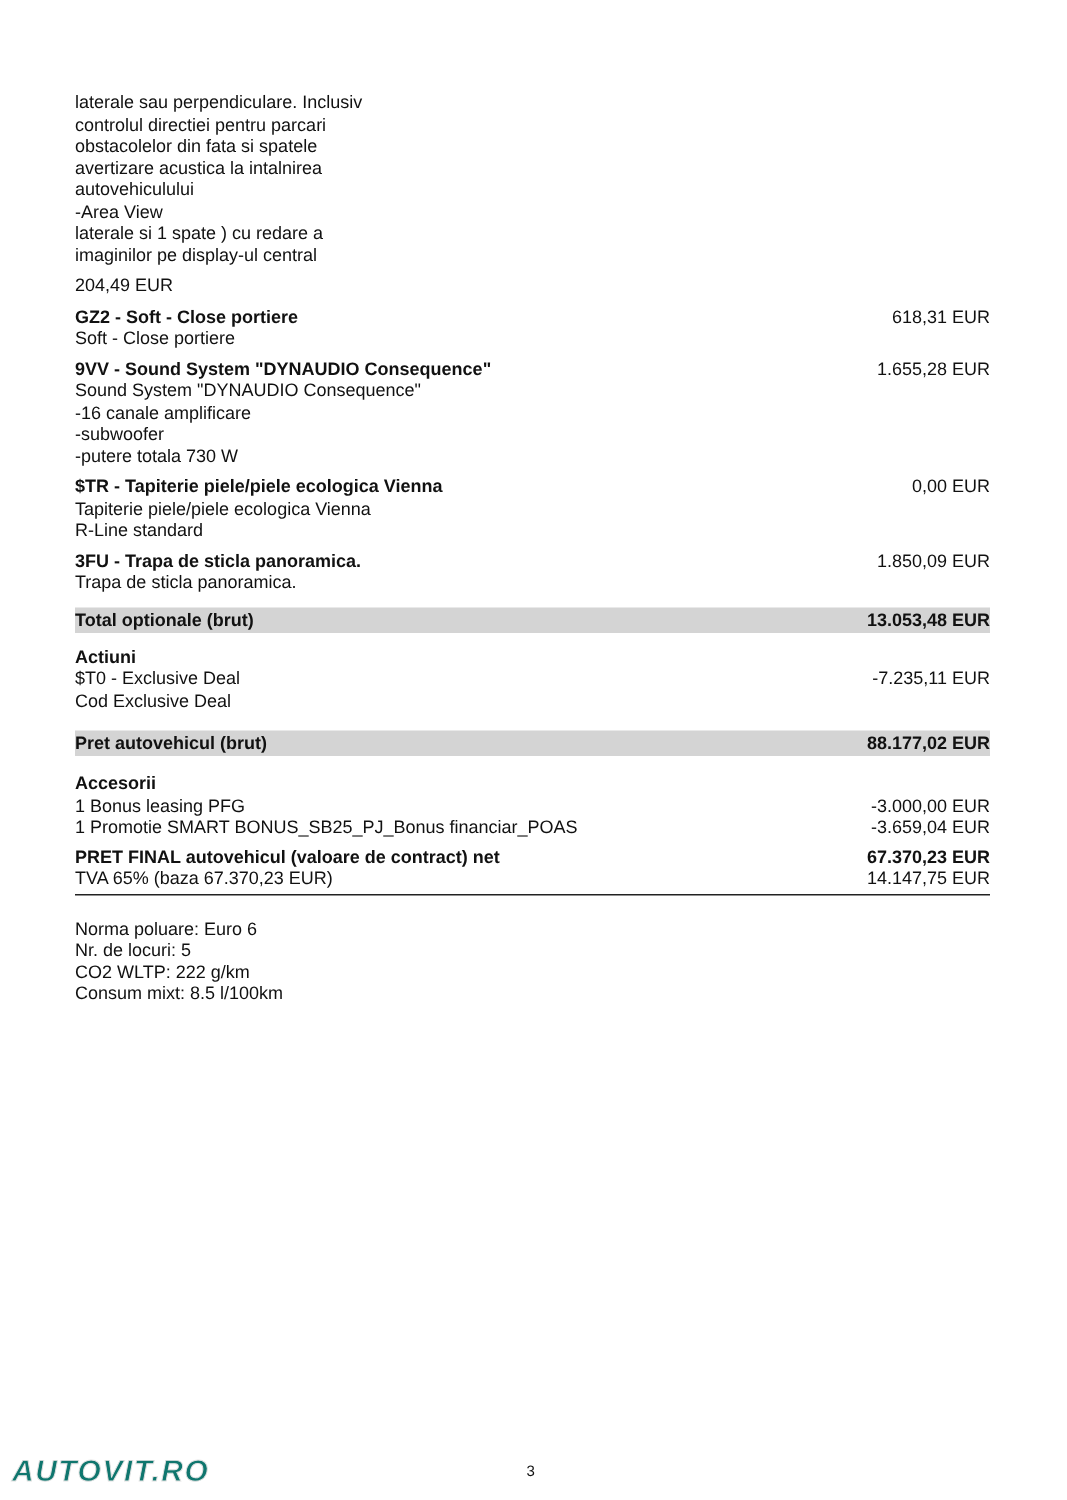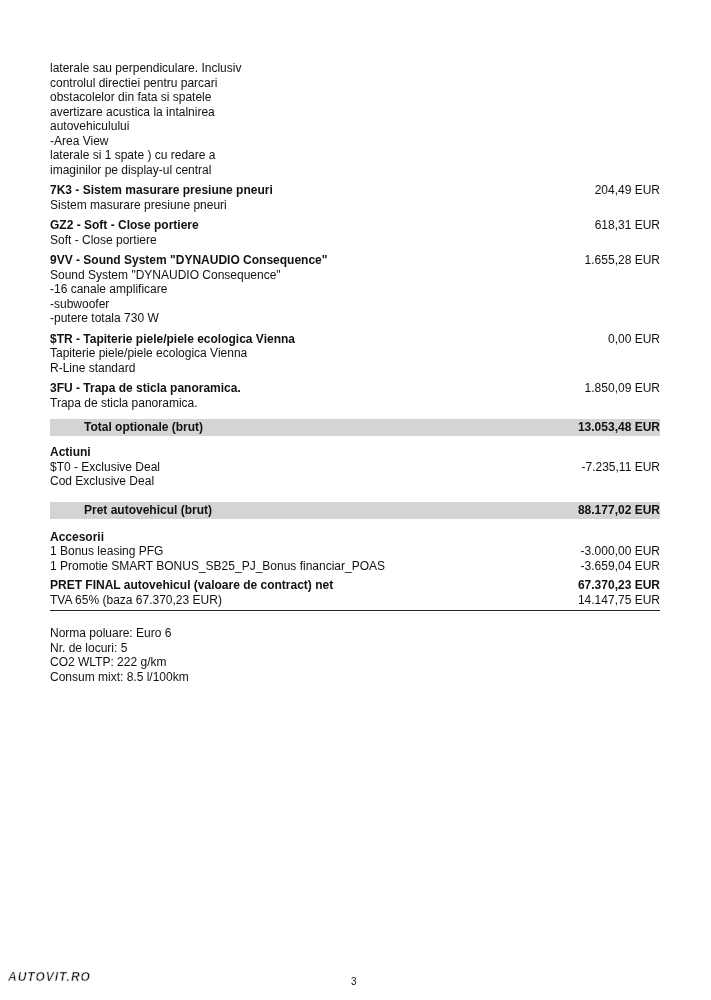--- a/index.html
+++ b/index.html
@@ -9,52 +9,48 @@
     overflow: hidden;
   }
   .page { position: absolute; left: 50px; top: 61px; width: 610px; }
   .line { line-height: 14.5px; white-space: nowrap; }
   .b { font-weight: bold; }
   .row { display: flex; justify-content: space-between; align-items: flex-start; }
   .row .left { flex: 1; }
   .row .amt { text-align: right; white-space: nowrap; line-height: 14.5px; }
   .item { margin-top: 6px; }
   .gray { background: #d4d4d4; padding: 1px 0 1px 0; margin-top: 9px; }
-  .gray .line, .gray .amt { line-height: 15px; margin-left: 34px; }
+  .gray .line, .gray .amt { line-height: 15px; }
   .sec { margin-top: 9px; }
   .sec2 { margin-top: 11px; }
   .rule { border-top: 1px solid #222; margin-top: 3px; }
   .footer-info { margin-top: 15px; }
   .page-num { position: absolute; left: 351px; top: 976px; font-size: 10px; color: #111; }
   .watermark {
-    position: absolute; left: 8px; top: 970px; font-size: 12px; font-weight: bold;
-    color: #000000; -webkit-text-stroke: 0.6px #e3e3e3; letter-spacing: 1px; font-style: italic;
+    position: absolute; left: 8px; top: 970px; font-size: 20px; font-weight: bold;
+    color: #0f766e; -webkit-text-stroke: 0.6px #e3e3e3; letter-spacing: 1px; font-style: italic;
   }
 </style>
 </head>
 <body>
 
 <div class="page">
 
   <div>
     <div class="line">laterale sau perpendiculare. Inclusiv</div>
     <div class="line">controlul directiei pentru parcari</div>
     <div class="line">obstacolelor din fata si spatele</div>
     <div class="line">avertizare acustica la intalnirea</div>
     <div class="line">autovehiculului</div>
     <div class="line">-Area View</div>
     <div class="line">laterale si 1 spate ) cu redare a</div>
     <div class="line">imaginilor pe display-ul central</div>
   </div>
 
   <div class="row item">
-    <div class="left">
-      <div class="line b"><span>7K3</span> - <span>Sistem masurare presiune pneuri</span></div>
-      <div class="line">Sistem masurare presiune pneuri</div>
-    </div>
     <div class="amt">204,49 EUR</div>
   </div>
 
   <div class="row item">
     <div class="left">
       <div class="line b"><span>GZ2</span> - <span>Soft - Close portiere</span></div>
       <div class="line">Soft - Close portiere</div>
     </div>
     <div class="amt">618,31 EUR</div>
   </div>

